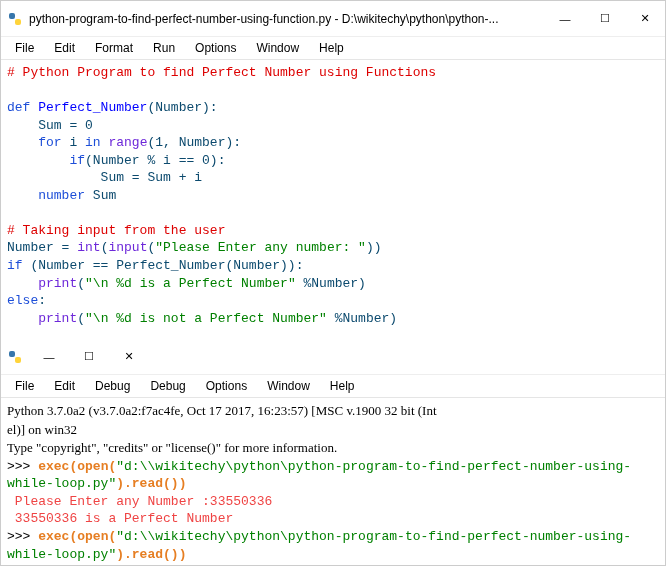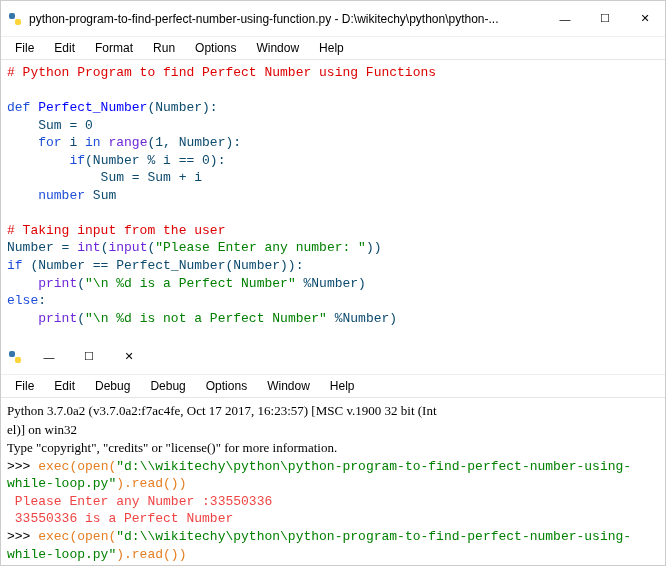--- a/index.html
+++ b/index.html
@@ -54,21 +54,21 @@
     color: #000;
   }
   .c-comment { color: #d00; }
   .c-keyword { color: #1d4ed8; }
   .c-defname { color: #00f; }
   .c-builtin { color: #6d28d9; }
   .c-string  { color: #008000; }
   .c-normal  { color: #0c4a6e; }
   .shell-info { color: #000; font-family: Liberation Serif, serif; }
   .shell-prompt { color: #000; }
-  .shell-exec { color: #e67e22; }
+  .shell-exec { color: #e67e22; font-weight: bold; }
   .shell-out { color: #ef4444; }
   .window-gap { height: 8px; background: #fff; }
   .py-icon {
     width: 16px; height: 16px;
   }
 </style>
 </head>
 <body>
 
 <div class="window">

